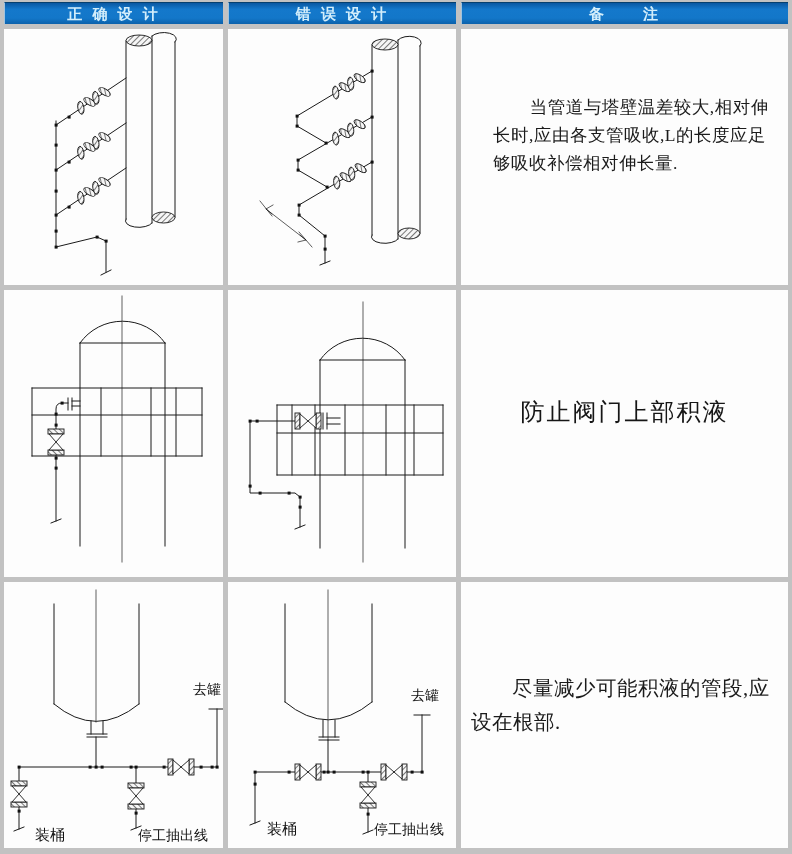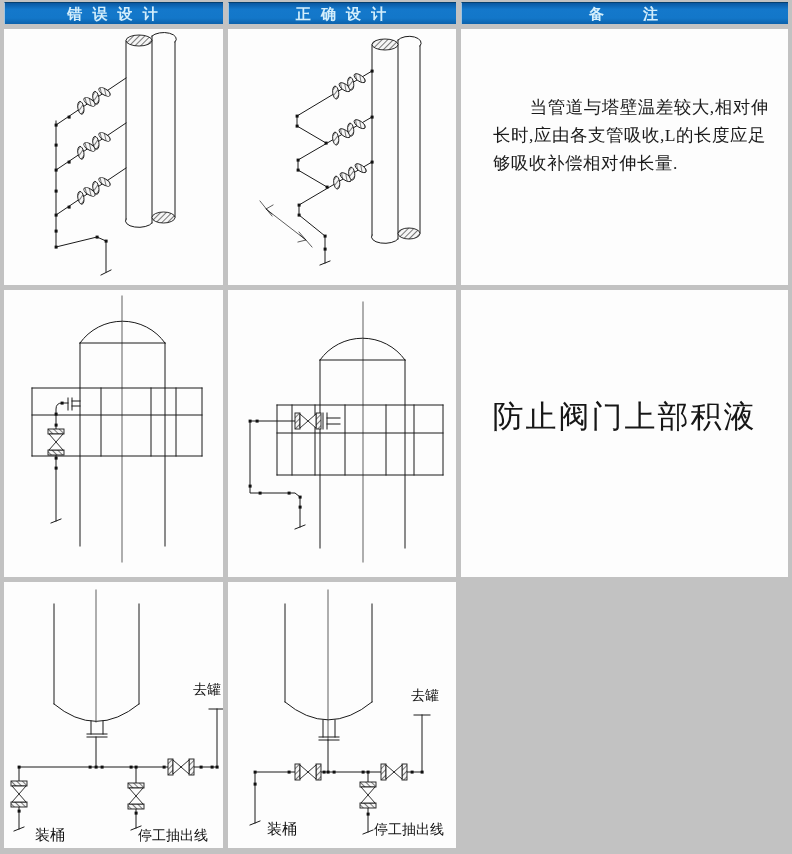--- a/index.html
+++ b/index.html
@@ -27,21 +27,21 @@
   .draw line,.draw path,.draw polyline{stroke:#1a1a1a;stroke-width:1;fill:none;stroke-linecap:square;}
   .draw .thin{stroke-width:0.7;}
   .draw ellipse{stroke:#1a1a1a;stroke-width:0.9;}
   .draw .dots rect{fill:#111;stroke:none;}
   .draw text{font-family:"Liberation Serif",serif;fill:#111;}
   .note1{
     font-family:"Liberation Serif",serif;font-size:17.5px;line-height:1.6;color:#1b1b1b;
     padding:64px 10px 0 12px;text-indent:2.1em;letter-spacing:0.5px;margin-left:20px;
   }
   .note2{
-    font-family:"Liberation Serif",serif;font-size:31px;color:#161616;
+    font-family:"Liberation Serif",serif;font-size:24px;color:#161616;
     padding-top:106px;text-align:center;letter-spacing:2px;white-space:nowrap;
   }
   .note3{
     font-family:"Liberation Serif",serif;font-size:20.5px;line-height:1.65;color:#1b1b1b;
     padding:90px 8px 0 10px;text-indent:2em;letter-spacing:0.5px;
   }
 </style>
 </head>
 <body>
 
@@ -61,22 +61,22 @@
 
     <g id="vi">
       <ellipse cx="-5" cy="0" rx="3" ry="6.5" transform="rotate(24 -5 0)" fill="url(#hatch)" stroke="#1a1a1a" stroke-width="0.9"></ellipse>
       <ellipse cx="5.5" cy="0" rx="3" ry="6.5" transform="rotate(-24 5.5 0)" fill="url(#hatch)" stroke="#1a1a1a" stroke-width="0.9"></ellipse>
     </g>
   </defs>
 </svg>
 
 <div class="sheet">
 
+  <div class="hcell">正 确 设 计</div>
   <div class="hcell">错 误 设 计</div>
-  <div class="hcell">正 确 设 计</div>
   <div class="hcell">备　　注</div>
 
   <div class="cell">
     <svg class="draw" viewBox="0 0 219 256">
       <g>
         <line x1="122" y1="12" x2="122" y2="190"></line>
         <line x1="148" y1="7" x2="148" y2="194"></line>
         <line x1="171" y1="13" x2="171" y2="188"></line>
         <ellipse cx="135" cy="11.5" rx="13" ry="5.5" fill="url(#hatch)"></ellipse>
         <path d="M148,7 A 12 6 0 0 1 171,13"></path>
@@ -350,14 +350,17 @@
         <rect x="192.6" y="188.6" width="3" height="3"></rect>
         <rect x="138.6" y="230.6" width="3" height="3"></rect>
         <rect x="25.6" y="200.6" width="3" height="3"></rect>
       </g>
       <text x="39" y="252" font-size="15">装桶</text>
       <text x="146" y="252" font-size="14">停工抽出线</text>
       <text x="183" y="118" font-size="14">去罐</text>
     </svg>
   </div>
 
+  <div class="cell">
+    <div class="note3">尽量减少可能积液的管段,应设在根部.</div>
+  </div>
 
 </div>
 
 </body></html>

